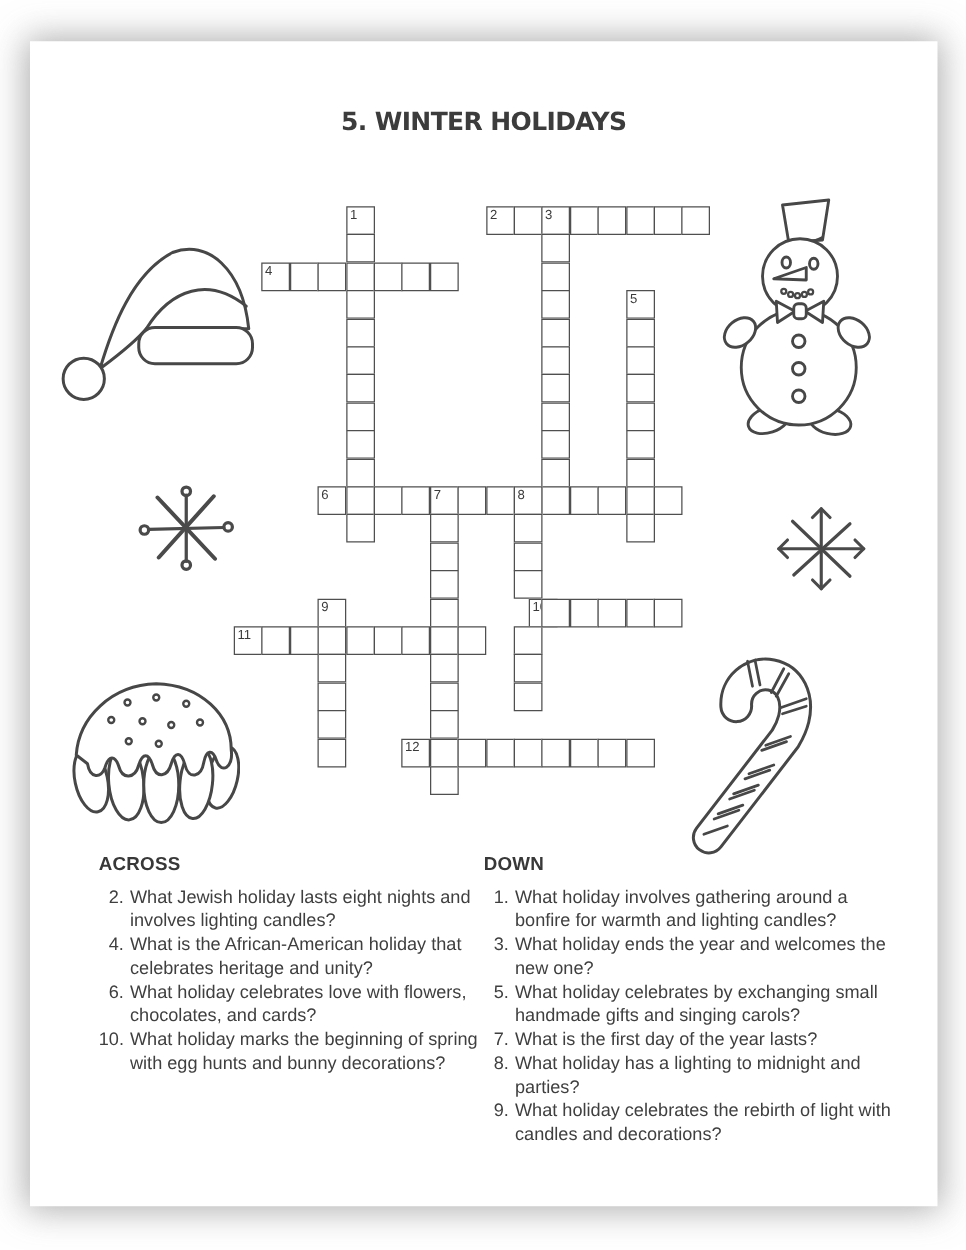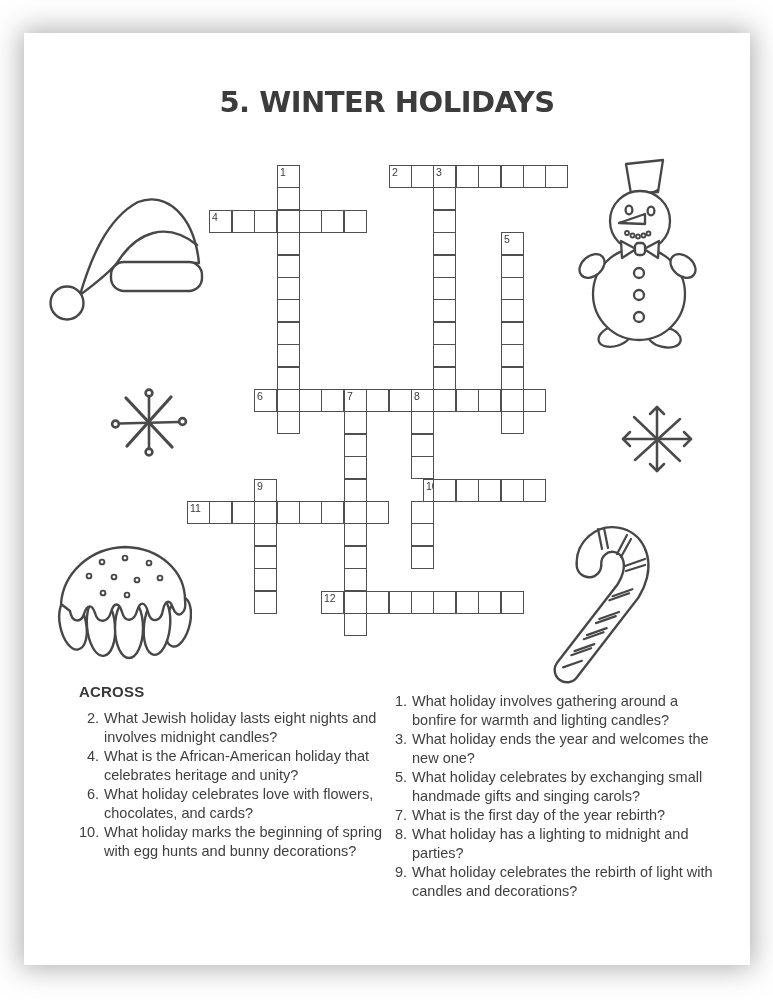--- a/index.html
+++ b/index.html
@@ -6,21 +6,21 @@
   html,body { width:773px; height:1000px; background:#ffffff; overflow:hidden;
               font-family:"Liberation Sans", sans-serif; }
   .page {
     position:absolute; left:24px; top:33px; width:726px; height:932px;
     background:#ffffff;
     box-shadow:0 0 26px 3px rgba(105,105,105,0.55);
   }
   .title {
     position:absolute; left:0; top:52px; width:100%;
     text-align:center; font-family:"DejaVu Sans", sans-serif;
-    font-weight:800; font-size:29px; letter-spacing:-0.5px; color:#3c3c3c;
+    font-weight:800; font-size:20px; letter-spacing:-0.5px; color:#3c3c3c;
   }
   .grid {
     position:absolute; left:163px; top:132px; width:382px; height:472px;
   }
   .cell {
     position:absolute; width:23px; height:23px;
     border:1.2px solid #4f4f4f; background:#ffffff;
   }
   .cellnum {
     position:absolute; left:2px; top:0px;
@@ -291,53 +291,54 @@
         <line x1="21.1" y1="144.4" x2="39.9" y2="137.8"></line>
       </g>
     </svg>
   </div>
 
   <div class="clues clues-across">
     <div class="clue-header">ACROSS</div>
     <ul class="clue-list">
         <li class="clue">
           <span class="cnum">2.</span>
-          <span class="ctext">What Jewish holiday lasts eight nights and involves midnight candles?</span>
+          <span class="ctext">What Jewish holiday lasts eight nights and involves lighting candles?</span>
         </li>
         <li class="clue">
           <span class="cnum">4.</span>
           <span class="ctext">What is the African-American holiday that celebrates heritage and unity?</span>
         </li>
         <li class="clue">
           <span class="cnum">6.</span>
           <span class="ctext">What holiday celebrates love with flowers, chocolates, and cards?</span>
         </li>
         <li class="clue">
           <span class="cnum">10.</span>
           <span class="ctext">What holiday marks the beginning of spring with egg hunts and bunny decorations?</span>
         </li>
       </ul>
   </div>
   <div class="clues clues-down">
+    <div class="clue-header">DOWN</div>
     <ul class="clue-list">
         <li class="clue">
           <span class="cnum">1.</span>
           <span class="ctext">What holiday involves gathering around a bonfire for warmth and lighting candles?</span>
         </li>
         <li class="clue">
           <span class="cnum">3.</span>
           <span class="ctext">What holiday ends the year and welcomes the new one?</span>
         </li>
         <li class="clue">
           <span class="cnum">5.</span>
           <span class="ctext">What holiday celebrates by exchanging small handmade gifts and singing carols?</span>
         </li>
         <li class="clue">
           <span class="cnum">7.</span>
-          <span class="ctext">What is the first day of the year rebirth?</span>
+          <span class="ctext">What is the first day of the year lasts?</span>
         </li>
         <li class="clue">
           <span class="cnum">8.</span>
           <span class="ctext">What holiday has a lighting to midnight and parties?</span>
         </li>
         <li class="clue">
           <span class="cnum">9.</span>
           <span class="ctext">What holiday celebrates the rebirth of light with candles and decorations?</span>
         </li>
       </ul>

